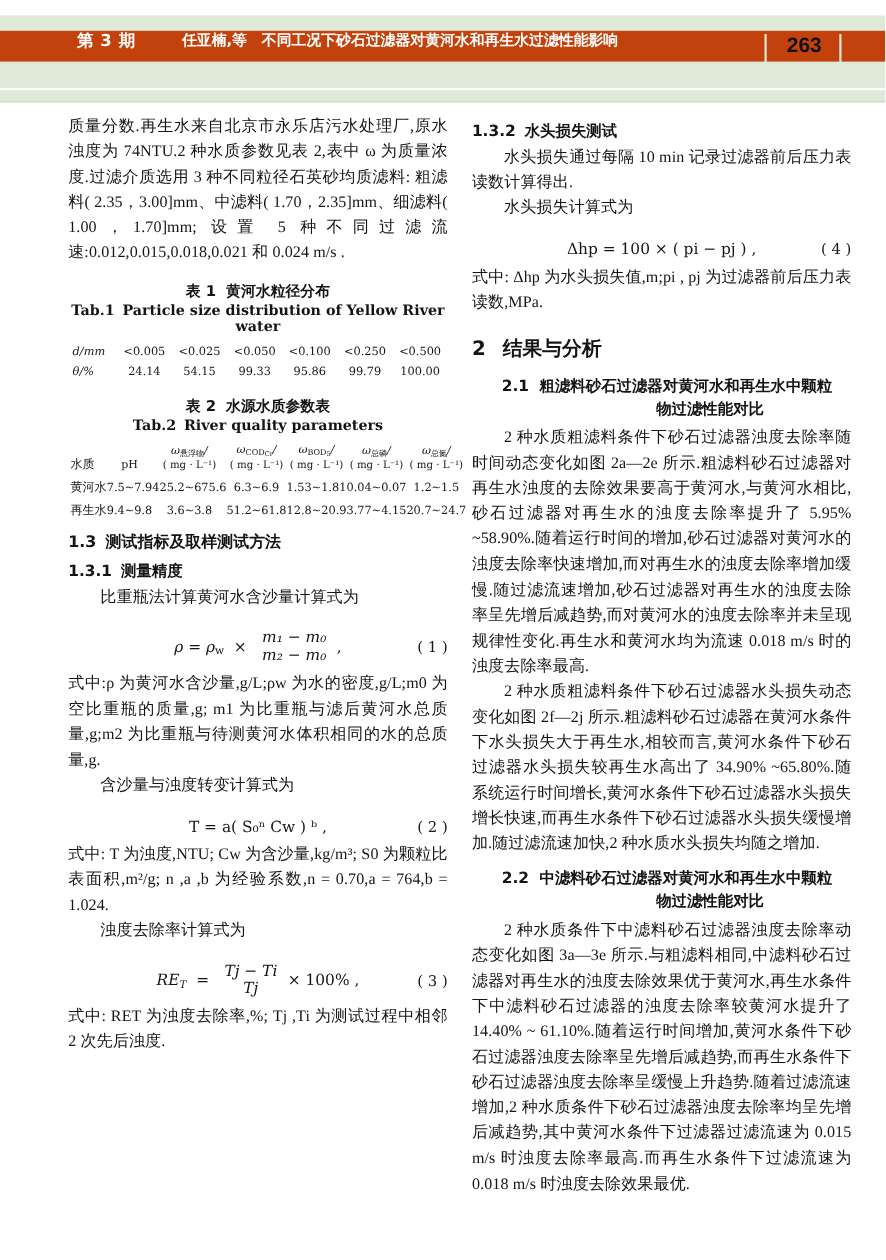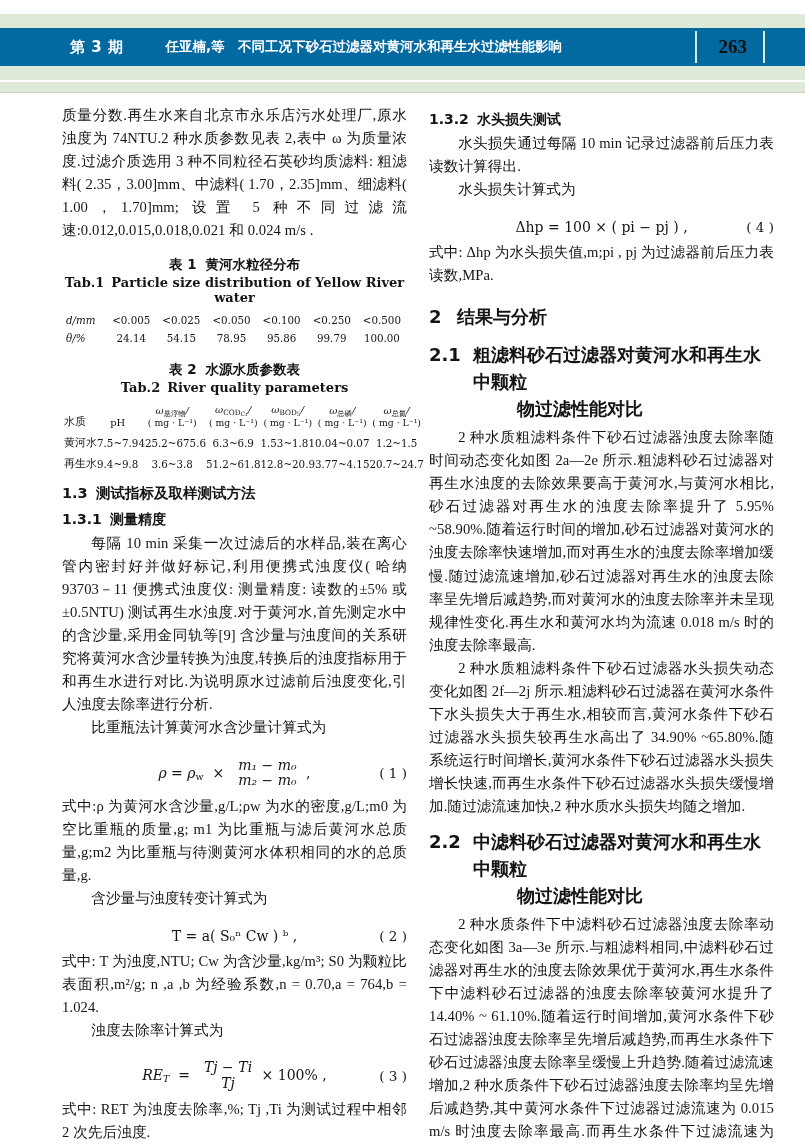--- a/index.html
+++ b/index.html
@@ -32,24 +32,23 @@
     top: 14px;
     width: 805px;
     height: 66px;
     background: #dfe9d7;
   }
   .runhead-inner {
     position: absolute;
     left: 0;
     top: 14px;
     width: 805px;
-    height: 38px;
-    background: #0369a1;
+    height: 28px;
+    background: #c2410c;
     display: flex;
-    align-items: center;
   }
   .runhead-issue {
     color: #ffffff;
     font-family: "DejaVu Sans", "Liberation Sans", sans-serif;
     font-weight: bold;
     font-size: 15px;
     letter-spacing: 0.5px;
     margin-left: 70px;
     white-space: nowrap;
   }
@@ -68,21 +67,21 @@
     width: 2px;
     height: 32px;
     background: #dfe9d7;
   }
   .runhead-pageno {
     position: absolute;
     right: 58px;
     top: 50%;
     transform: translateY(-50%);
     color: #111111;
-    font-family: Liberation Serif, serif;
+    font-family: Liberation Sans, sans-serif;
     font-weight: bold;
     font-size: 19px;
   }
   .runhead-endcap {
     position: absolute;
     right: 40px;
     top: 3px;
     width: 2px;
     height: 32px;
     background: #dfe9d7;
@@ -144,25 +143,26 @@
     font-family: "DejaVu Sans", "Liberation Sans", sans-serif;
     font-weight: bold;
     font-size: 18px;
     margin: 18px 0 12px 0;
   }
   .h1 .num { display: inline-block; min-width: 28px; }
 
   .h2-hang {
     font-family: "DejaVu Sans", "Liberation Sans", sans-serif;
     font-weight: bold;
-    font-size: 18px;
+    font-size: 14px;
     margin: 10px 0 4px 0;
     line-height: 1.5;
     padding-left: 44px;
     text-indent: -44px;
+    text-align: center;
   }
   .h2-hang .num { display: inline-block; width: 44px; text-indent: 0; }
   .h2-hang .l2 { display: block; text-indent: 0; padding-left: 0; }
 
   
   .tablewrap { margin: 14px 0 6px 0; }
   .tcap-cn {
     text-align: center;
     font-family: "DejaVu Sans", "Liberation Sans", sans-serif;
     font-weight: bold;
@@ -284,21 +284,21 @@
               <td>&lt;0.025</td>
               <td>&lt;0.050</td>
               <td>&lt;0.100</td>
               <td>&lt;0.250</td>
               <td>&lt;0.500</td>
             </tr>
             <tr>
               <td class="th-italic">θ/%</td>
               <td>24.14</td>
               <td>54.15</td>
-              <td>78.95</td>
+              <td>99.33</td>
               <td>95.86</td>
               <td>99.79</td>
               <td>100.00</td>
             </tr>
           </tbody>
         </table>
       </div>
 
       <div class="tablewrap">
         <div class="tcap-cn">
@@ -358,21 +358,20 @@
       </div>
 
       <div class="h2">
         <span class="num">1.3</span><span>测试指标及取样测试方法</span>
       </div>
 
       <div class="h3">
         <span class="num">1.3.1</span><span>测量精度</span>
       </div>
 
-      <p class="body indent">每隔 10 min 采集一次过滤后的水样品,装在离心管内密封好并做好标记,利用便携式浊度仪( 哈纳 93703－11 便携式浊度仪: 测量精度: 读数的±5% 或±0.5NTU) 测试再生水浊度.对于黄河水,首先测定水中的含沙量,采用金同轨等[9] 含沙量与浊度间的关系研究将黄河水含沙量转换为浊度,转换后的浊度指标用于和再生水进行对比.为说明原水过滤前后浊度变化,引人浊度去除率进行分析.</p>
 
       <p class="body indent">比重瓶法计算黄河水含沙量计算式为</p>
 
       <div class="eq">
         <span class="eqbody">
           <span class="ital">ρ = ρ</span><span class="mathsubu">w</span>
           <span>&nbsp;×&nbsp;</span>
           <span class="frac">
             <span class="num-p ital">m₁ − m₀</span>
             <span class="den-p ital">m₂ − m₀</span>

